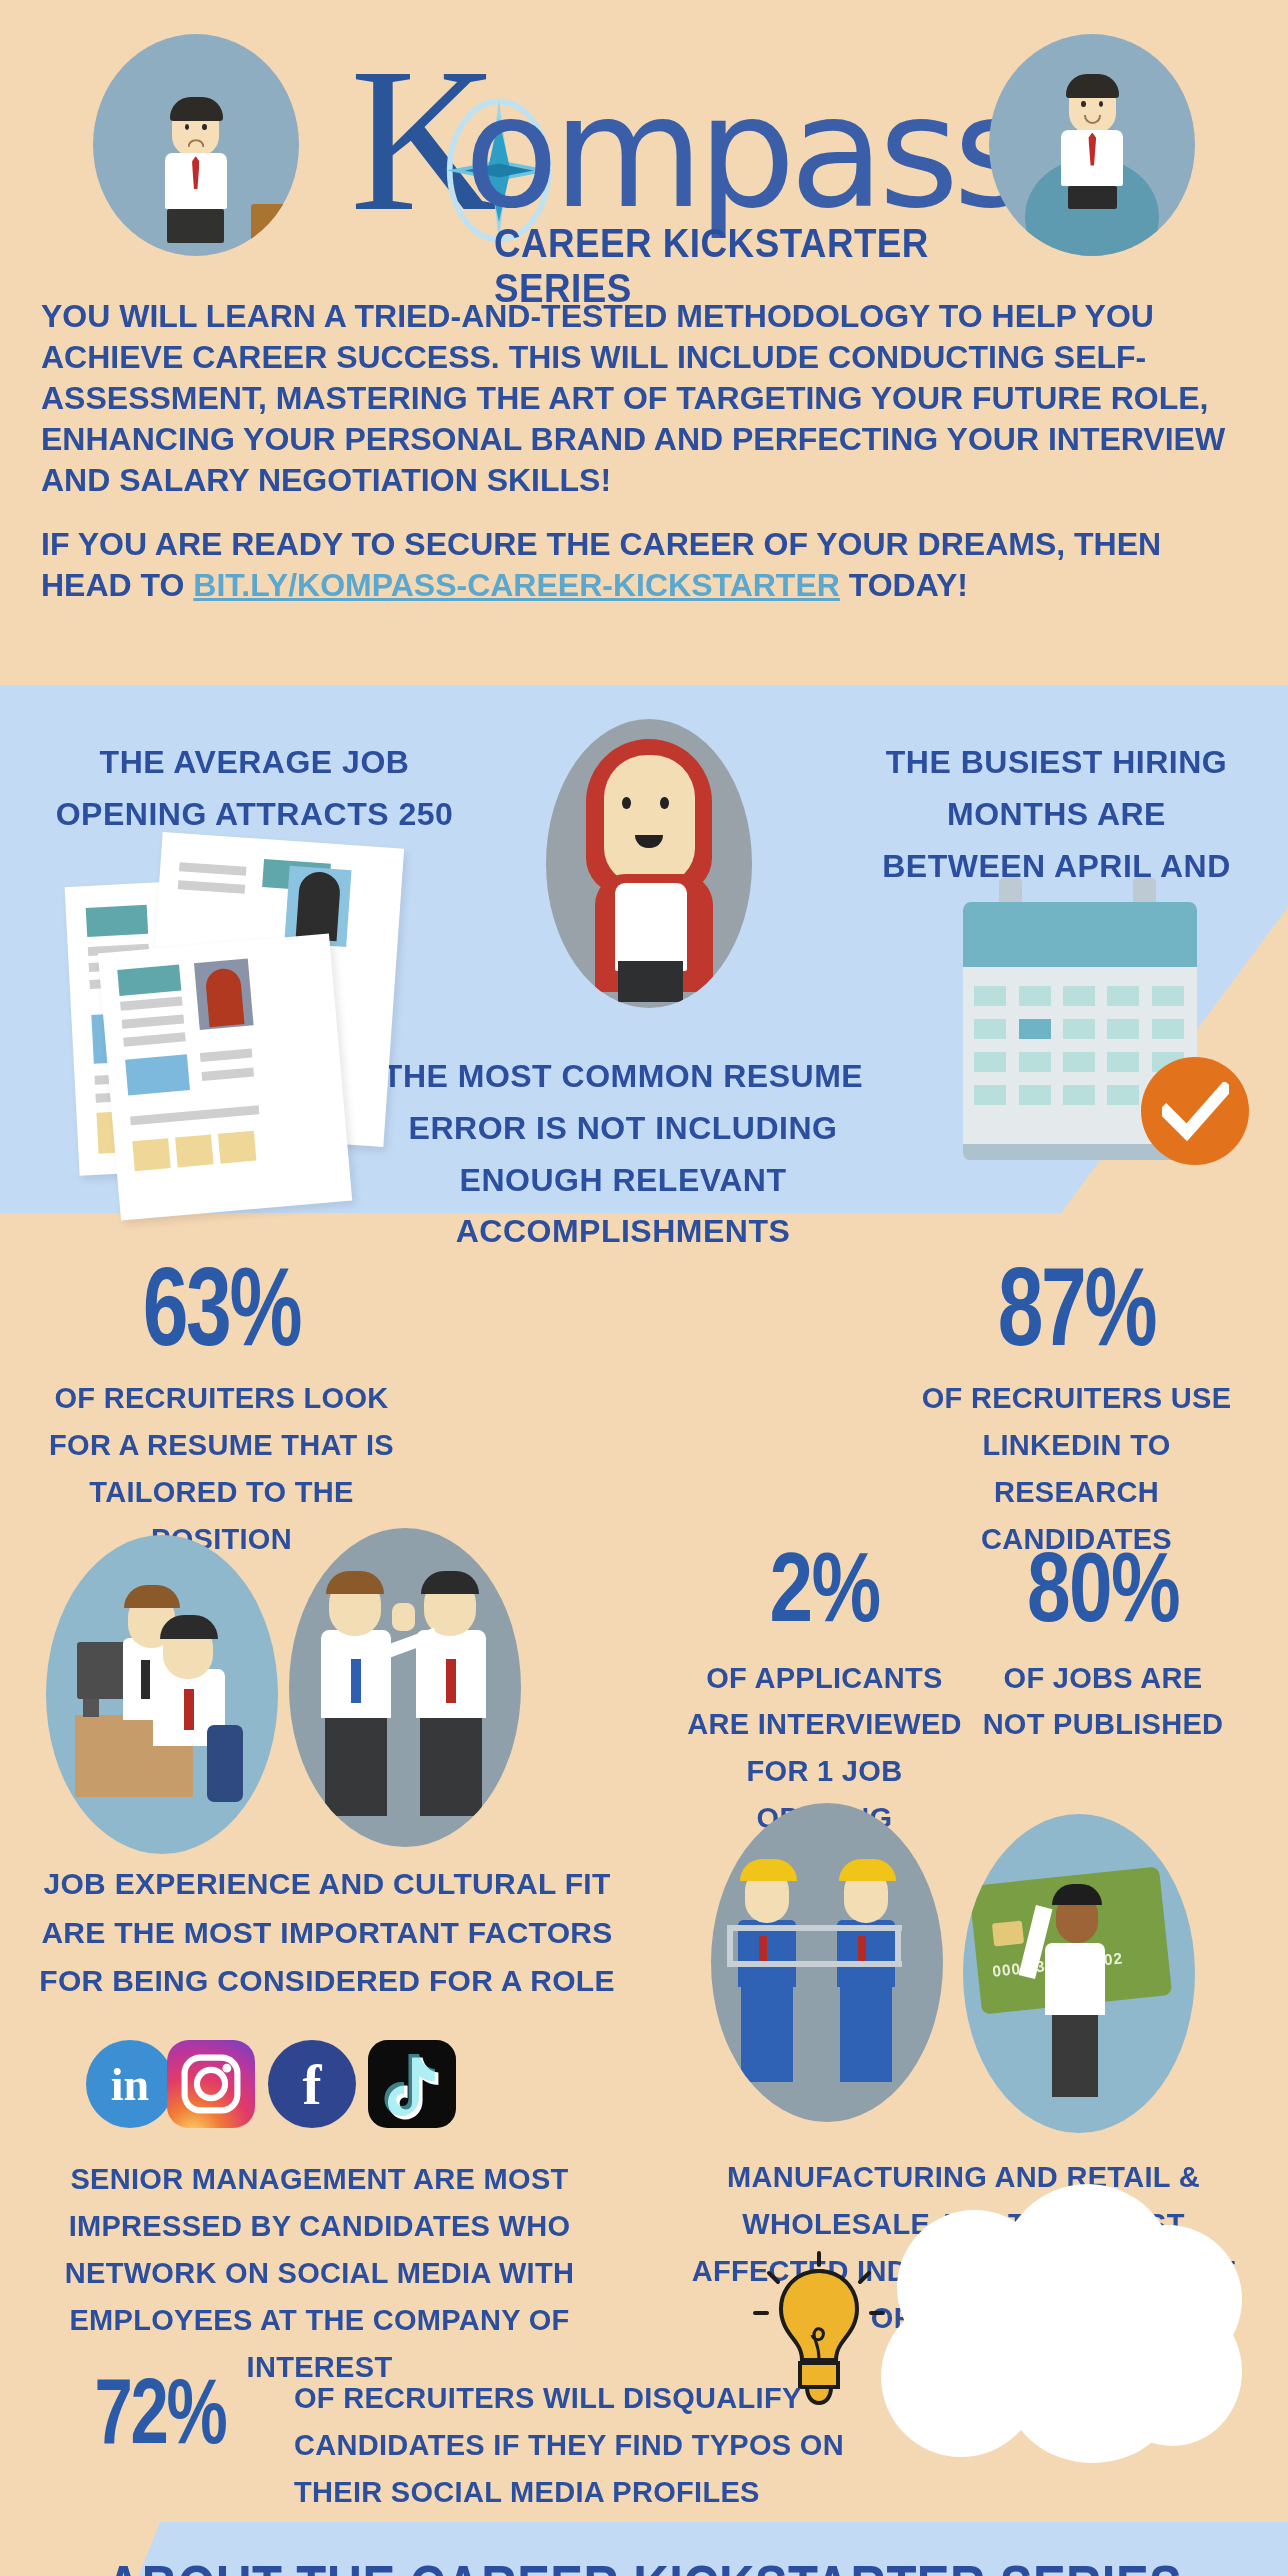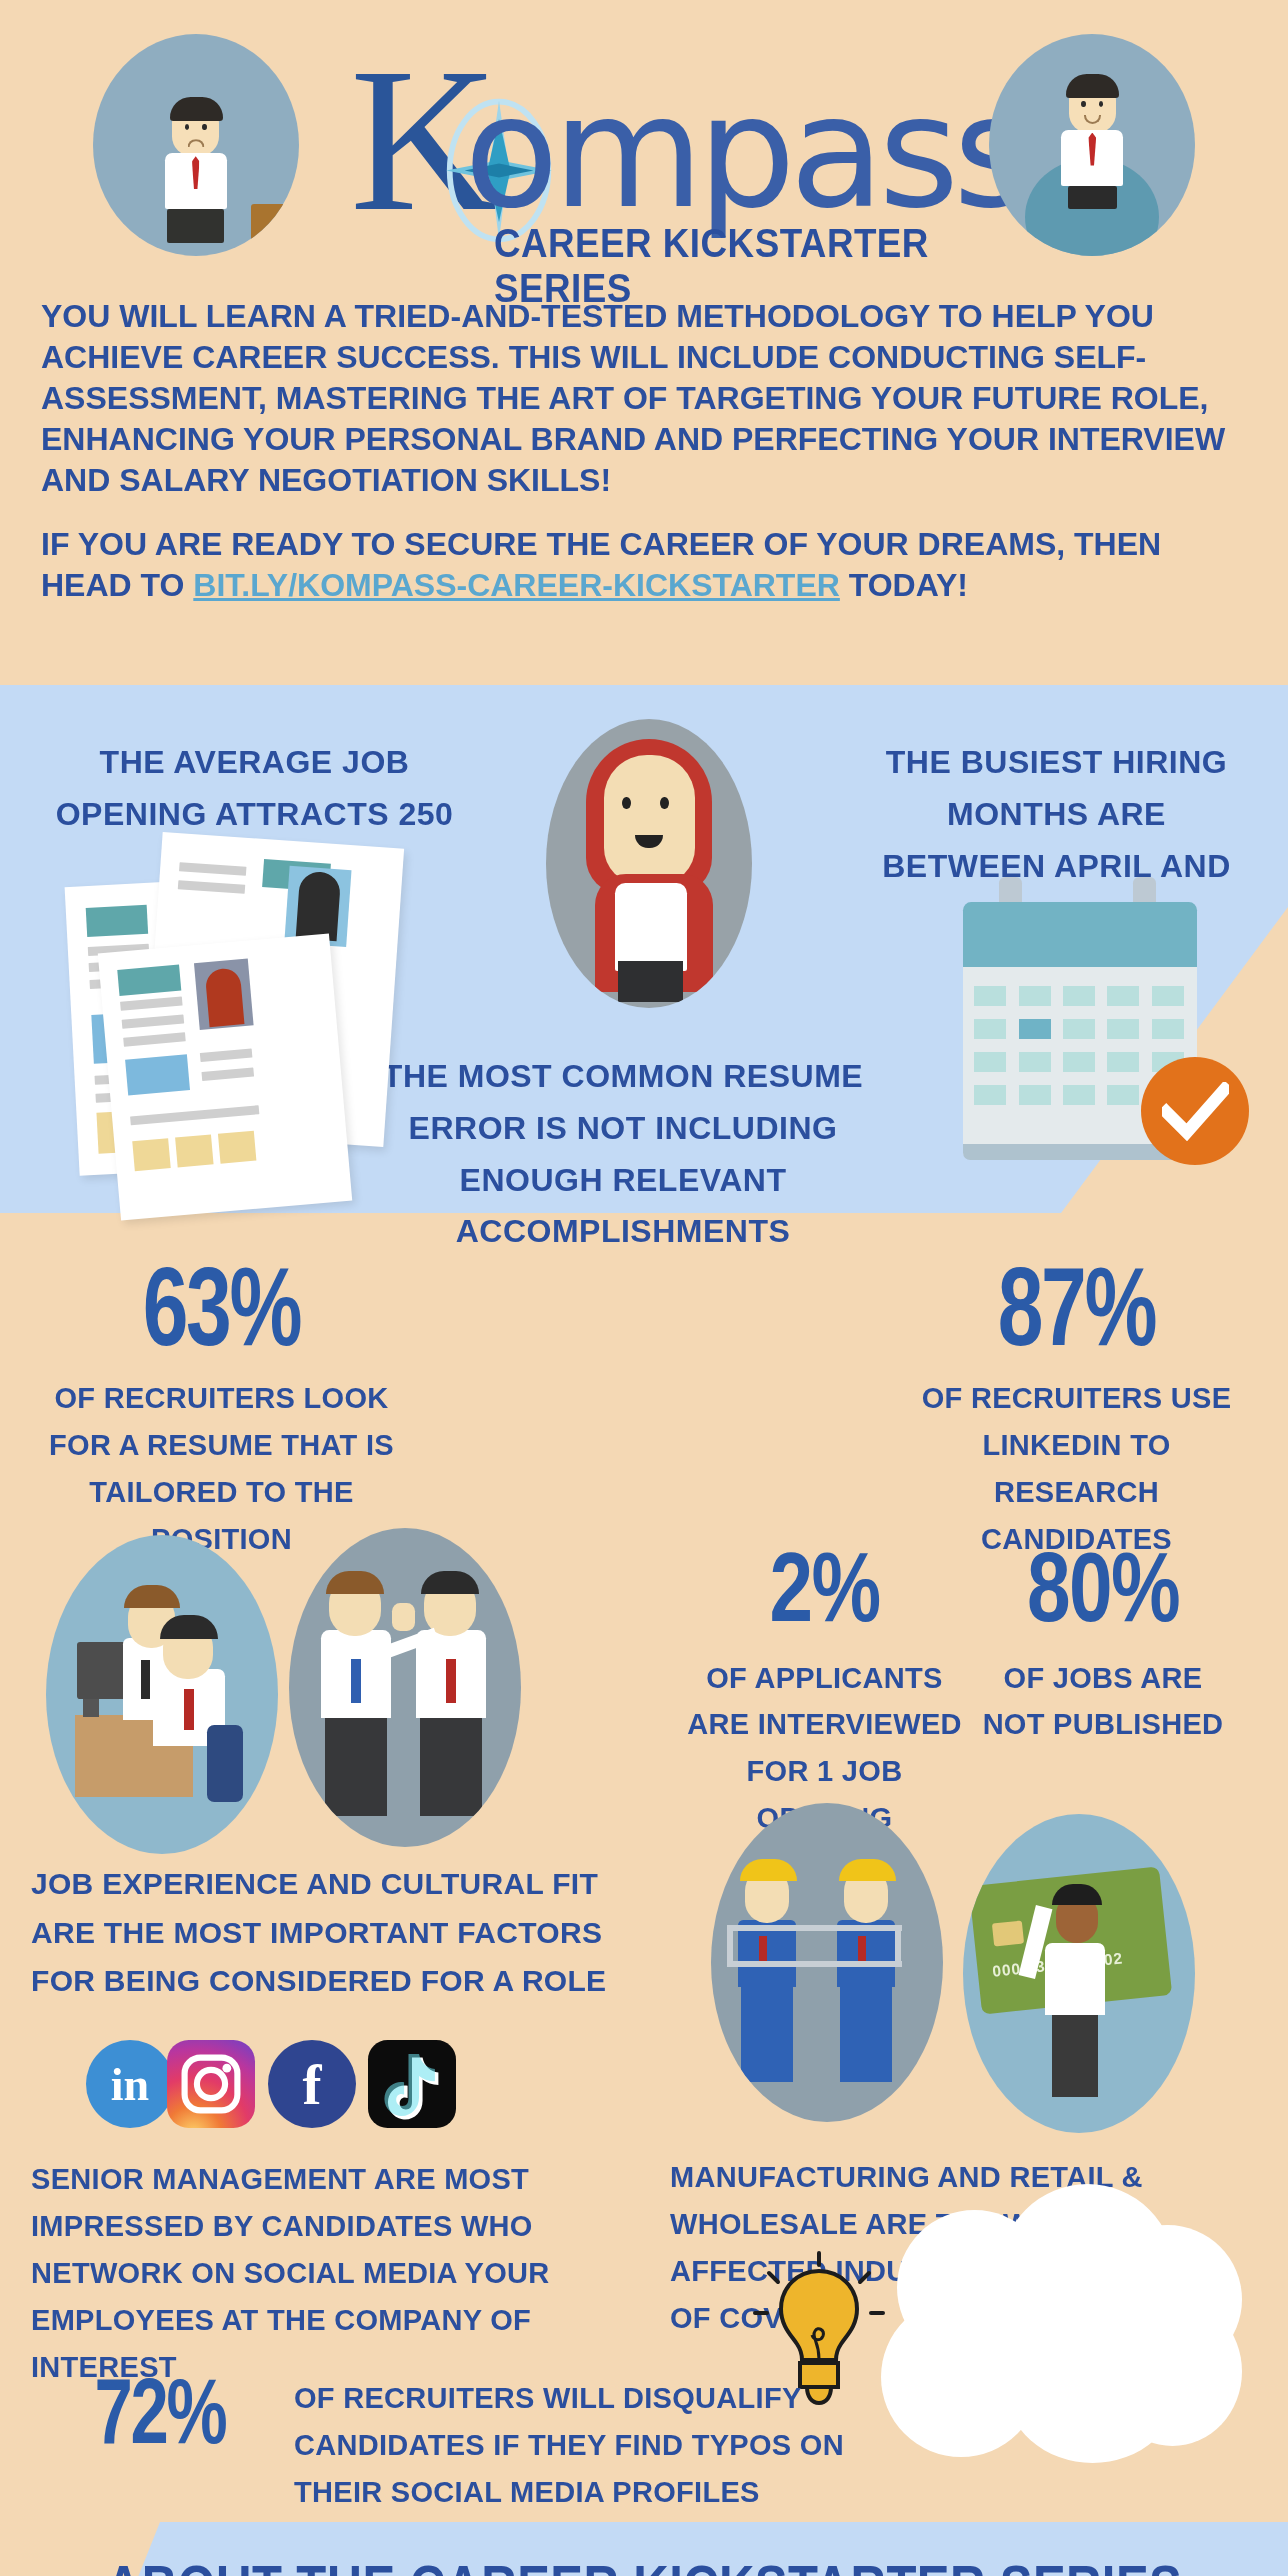--- a/index.html
+++ b/index.html
@@ -140,21 +140,21 @@
   
   .pct-big-2 {
     font-size: 98px; font-weight: 900; line-height: 1;
     color: #2b5ba8; letter-spacing: -2.1px;
     transform: scaleX(0.8); transform-origin:center;
   }
 
   
   .oval { position:absolute; border-radius:50%; overflow:hidden; }
 
-  .blk-text { color:#2b4f9e; font-weight:900; line-height:1.62; letter-spacing:0.3px; }
+  .blk-text { color:#2b4f9e; font-weight:900; text-align:center; line-height:1.62; letter-spacing:0.3px; }
 
   
   .soc { position:absolute; width:88px; height:88px; border-radius:50%; }
   .soc-li { background:#3d8fd4; }
   .soc-ig { background: radial-gradient(circle at 30% 107%, #fdd36a 0%, #f07a36 25%, #e23b67 50%, #b9369e 75%, #6b42c8 100%); border-radius:21.6px; }
   .soc-fb { background:#2f4590; }
   .soc-tt { background:#0c0c0c; border-radius:19.6px; }
   .soc-glyph { position:absolute; inset:0; display:flex; align-items:center; justify-content:center;
                color:#fff; font-weight:900; }
 
@@ -385,21 +385,21 @@
   <div class="soc soc-fb" style="left:268px;top:2040px">
     <div class="soc-glyph" style="font-size:57px;font-family:'Liberation Serif',serif">f</div>
   </div>
   <div class="soc soc-tt" style="left:368px;top:2040px">
     <svg class="soc-glyph" viewBox="0 0 100 100">
       <path d="M62 20c2 10 9 16 18 17v14c-7 0-13-2-18-6v24c0 14-11 23-23 21-11-2-18-12-16-23 2-10 12-17 22-15v14c-5-2-9 1-9 6 0 4 3 7 7 7 5 0 7-3 7-9V20z" fill="#fff"></path>
       <path d="M58 16c2 10 9 16 18 17v14c-7 0-13-2-18-6v24c0 14-11 23-23 21-11-2-18-12-16-23 2-10 12-17 22-15v14c-5-2-9 1-9 6 0 4 3 7 7 7 5 0 7-3 7-9V16z" fill="#69e0ec" opacity=".55"></path>
     </svg>
   </div>
 
-  <div class="blk-text" style="position:absolute;left:31px;top:2156px;width:577px;font-size:29px">SENIOR MANAGEMENT ARE MOST IMPRESSED BY CANDIDATES WHO NETWORK ON SOCIAL MEDIA YOUR EMPLOYEES AT THE COMPANY OF INTEREST</div>
+  <div class="blk-text" style="position:absolute;left:31px;top:2156px;width:577px;font-size:29px">SENIOR MANAGEMENT ARE MOST IMPRESSED BY CANDIDATES WHO NETWORK ON SOCIAL MEDIA WITH EMPLOYEES AT THE COMPANY OF INTEREST</div>
 
   <div class="oval" style="left:711px;top:1803px;width:232px;height:319px;background:#8fa0ab">
     <div style="position:absolute;left:30px;bottom:40px;width:52px;height:98px;background:#2f62b5"></div>
     <div style="position:absolute;left:27px;bottom:135px;width:58px;height:67px;background:#2f62b5;border-radius:5.2px 5.2px 0 0"></div>
     <div style="position:absolute;left:48px;bottom:155px;width:8.2px;height:31px;background:#b52a25"></div>
     <div style="position:absolute;left:34px;bottom:199px;width:44px;height:54px;background:#f3ddb4;border-radius:21.6px"></div>
     <div style="position:absolute;left:29px;bottom:241px;width:57px;height:21.6px;background:#f0c419;border-radius:27px 27px 0 0"></div>
     <div style="position:absolute;left:129px;bottom:40px;width:52px;height:98px;background:#2f62b5"></div>
     <div style="position:absolute;left:126px;bottom:135px;width:58px;height:67px;background:#2f62b5;border-radius:5.2px 5.2px 0 0"></div>
     <div style="position:absolute;left:147px;bottom:155px;width:8.2px;height:31px;background:#b52a25"></div>

